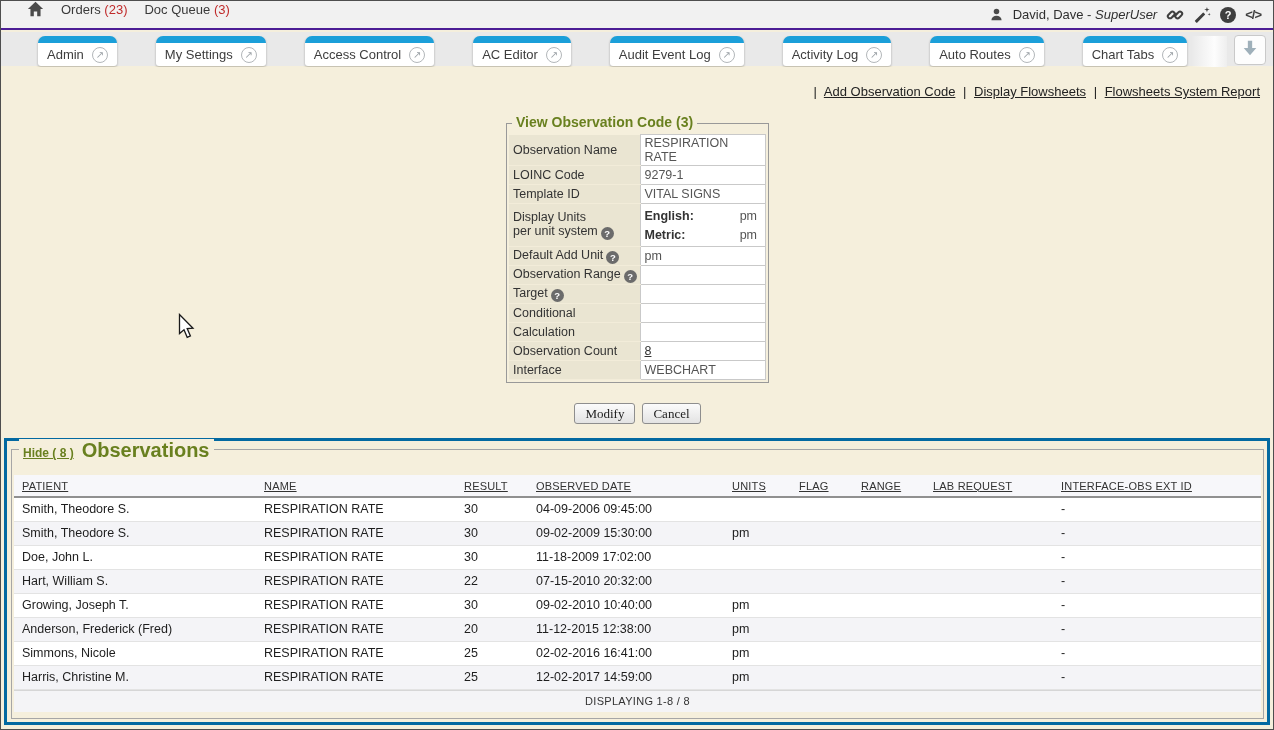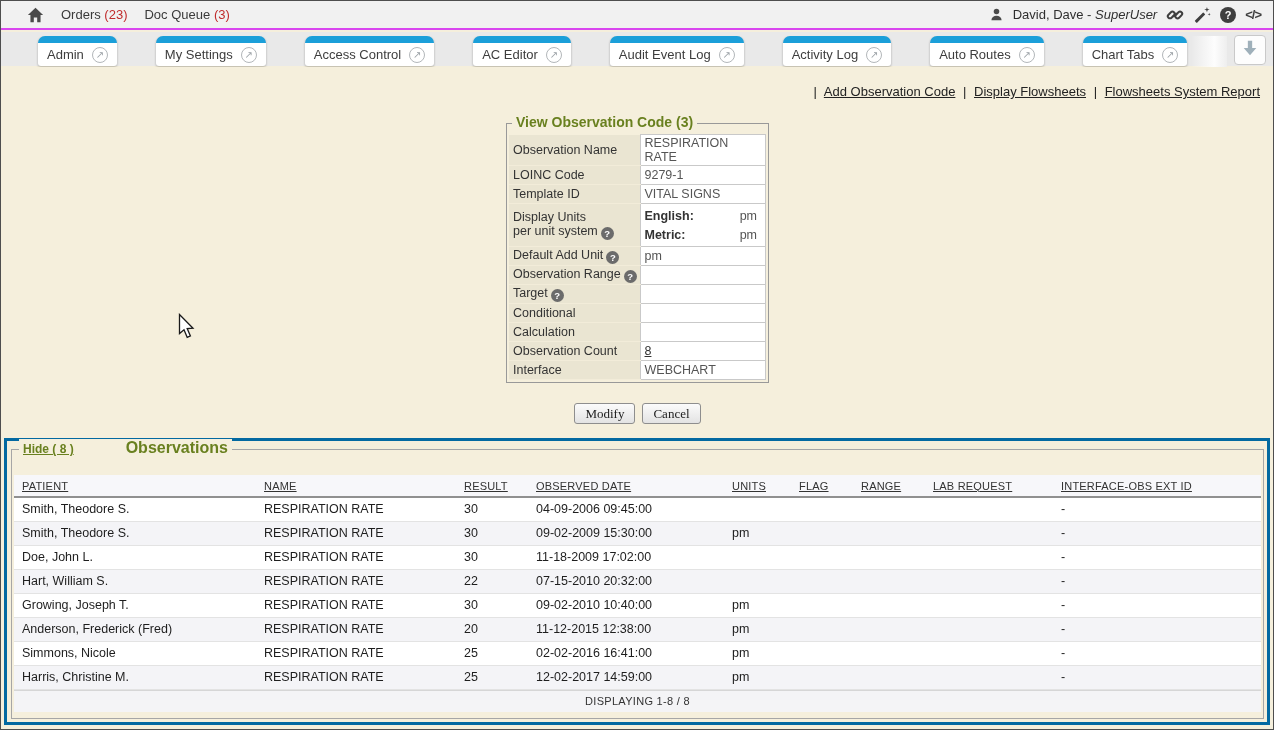--- a/index.html
+++ b/index.html
@@ -6,22 +6,22 @@
   html,body { width:1274px; height:730px; }
   #page {
     position: relative; width: 1274px; height: 730px;
     background: #f5efdc; overflow: hidden;
     font-family: "Liberation Sans", sans-serif;
     border: 1px solid #4e4e4e;
   }
   
   .topbar {
     position: absolute; top: 0; left: 0; width: 100%; height: 29px;
-    background: #f1f1f1; border-bottom: 2px solid #d946ef;
-    display: flex; align-items: center;
+    background: #f1f1f1; border-bottom: 2px solid #4c1d95;
+    display: flex; align-items: flex-start;
   }
   .topbar-left { display: flex; align-items: center; gap: 17px; padding-left: 26px; font-size: 13px; }
   .home-btn { display: flex; align-items: center; cursor: pointer; }
   .nav-link { color: #3a3a3a; text-decoration: none; cursor: pointer; white-space: nowrap; }
   .nav-count { color: #c02b2b; }
   .topbar-right {
     position: absolute; right: 12px; top: 0; height: 27px;
     display: flex; align-items: center; gap: 9px; font-size: 13px; color: #2f2f2f;
   }
   .user-name i { font-style: italic; }
@@ -86,21 +86,21 @@
   .btn {
     font-family: Liberation Serif, serif; font-size: 13px; color: #222; padding: 2px 10px; height: 21px;
     border: 1px solid #8e8e8e; border-radius: 3px;
     background: linear-gradient(#fbfbfb, #e3e3e3); cursor: pointer; text-align: right;
   }
   
   .highlight { position: absolute; left: 3px; top: 437px; width: 1266px; height: 287px; border: 3px solid #0369a1; }
   .ofieldset { position: absolute; left: 4px; top: 8px; right: 3px; bottom: 3px; border: 1px solid #a6a6a6; background: #f5efdc; }
   .olegend { position: absolute; top: -11px; left: 7px; background: #f5efdc; padding: 0 4px; display: flex; align-items: baseline; gap: 8px; }
   .hide-link { font-size: 12px; font-weight: bold; color: #69801f; text-decoration: underline; cursor: pointer; }
-  .olegend-title { font-size: 16px; font-weight: bold; color: #69801f; margin-left: 44px; }
+  .olegend-title { font-size: 20px; font-weight: bold; color: #69801f; }
   .otable-wrap { position: absolute; left: 2px; right: 2px; top: 25px; }
   table.otable { width: 100%; border-collapse: collapse; table-layout: fixed; }
   .otable th {
     height: 22px; background: #f7f7fa; border-bottom: 2px solid #909090;
     font-size: 11px; font-weight: normal; color: #333; text-align: left;
     padding: 0 0 0 8px; text-decoration: underline; white-space: nowrap; overflow: hidden; cursor: pointer;
     letter-spacing: .2px;
   }
   .otable td {
     height: 24px; font-size: 12.5px; color: #1e1e1e; padding: 0 0 0 8px;

